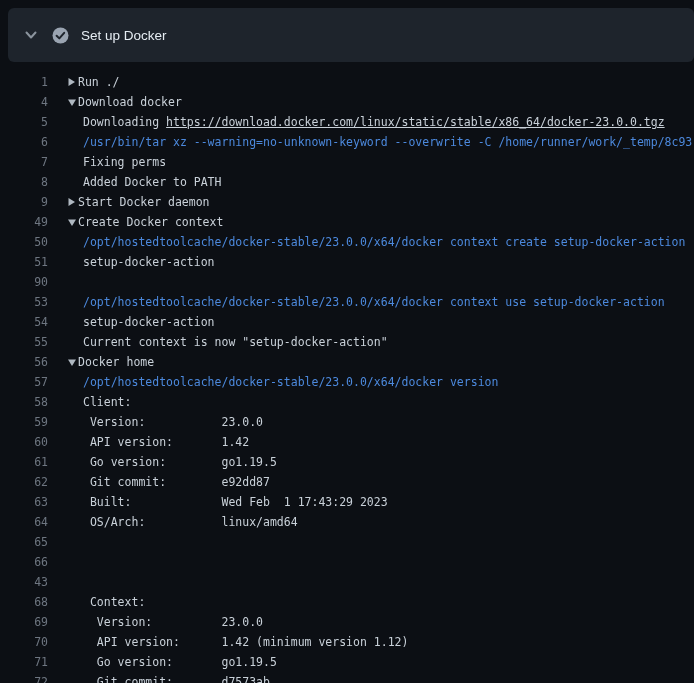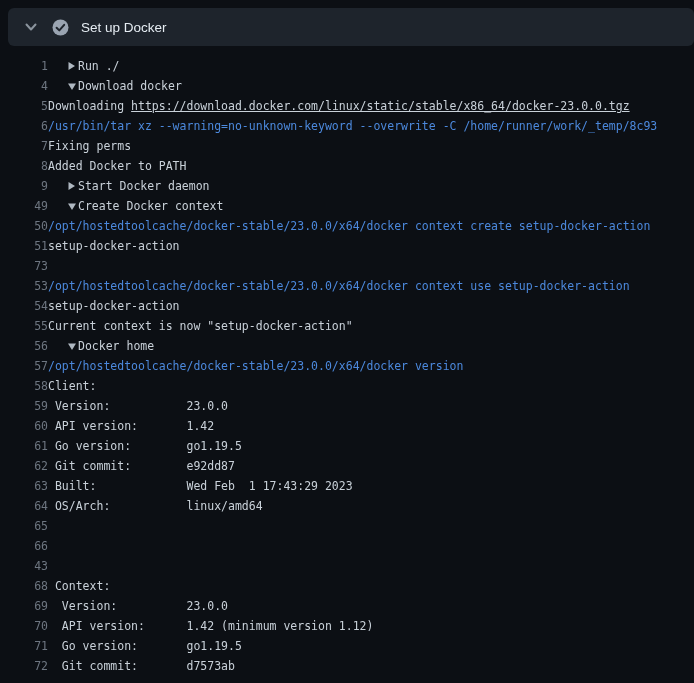--- a/index.html
+++ b/index.html
@@ -14,21 +14,21 @@
   *{box-sizing:border-box;}
   html,body{margin:0;padding:0;}
   body{
     width:694px;height:683px;overflow:hidden;
     background:var(--page-bg);
     font-family:"DejaVu Sans Mono","Liberation Mono",monospace;
   }
   .viewport{width:694px;height:683px;overflow:hidden;position:relative;}
   .step-header{
     margin:8px 0 0 8px;
-    height:38px;
+    height:54px;
     background:var(--header-bg);
     border-radius:6px;
     display:flex;
     align-items:center;
     padding-left:16px;
     cursor:pointer;
   }
   .chevron{width:14px;height:14px;flex:none;display:flex;align-items:center;justify-content:center;}
   .status{width:17px;height:17px;flex:none;margin-left:14px;display:flex;align-items:center;justify-content:center;}
   .step-title{
@@ -60,21 +60,21 @@
   }
   .toggle{
     width:11px;
     flex:none;
     margin-left:19px;
     display:flex;
     align-items:center;
   }
   .row.group{cursor:pointer;}
   .gtitle{color:var(--text);text-align:center;}
-  .content{}
+  .content{margin-left:35px;}
   .row.command .content{color:var(--cmd);}
   .content a{color:inherit;text-decoration:underline;cursor:pointer;}
 </style>
 </head>
 <body>
 
 <div class="viewport">
 
   <div class="step-header">
     <span class="chevron">
@@ -103,21 +103,21 @@
       <div class="row text"><span class="num">7</span><span class="content">Fixing perms</span></div>
       <div class="row text"><span class="num">8</span><span class="content">Added Docker to PATH</span></div>
       <div class="row group group"><span class="num">9</span><span class="toggle"><svg width="9" height="10" viewBox="0 0 9 10">
             <path d="M1.5 1 L8 5 L1.5 9 Z" fill="#afb8c1"></path>
           </svg></span><span class="gtitle">Start Docker daemon</span></div>
       <div class="row group group"><span class="num">49</span><span class="toggle"><svg width="10" height="9" viewBox="0 0 10 9">
             <path d="M1 1.5 L9 1.5 L5 8 Z" fill="#afb8c1"></path>
           </svg></span><span class="gtitle">Create Docker context</span></div>
       <div class="row command"><span class="num">50</span><span class="content">/opt/hostedtoolcache/docker-stable/23.0.0/x64/docker context create setup-docker-action</span></div>
       <div class="row text"><span class="num">51</span><span class="content">setup-docker-action</span></div>
-      <div class="row text"><span class="num">73</span></div>
+      <div class="row text"><span class="num">90</span></div>
       <div class="row command"><span class="num">53</span><span class="content">/opt/hostedtoolcache/docker-stable/23.0.0/x64/docker context use setup-docker-action</span></div>
       <div class="row text"><span class="num">54</span><span class="content">setup-docker-action</span></div>
       <div class="row text"><span class="num">55</span><span class="content">Current context is now "setup-docker-action"</span></div>
       <div class="row group group"><span class="num">56</span><span class="toggle"><svg width="10" height="9" viewBox="0 0 10 9">
             <path d="M1 1.5 L9 1.5 L5 8 Z" fill="#afb8c1"></path>
           </svg></span><span class="gtitle">Docker home</span></div>
       <div class="row command"><span class="num">57</span><span class="content">/opt/hostedtoolcache/docker-stable/23.0.0/x64/docker version</span></div>
       <div class="row text"><span class="num">58</span><span class="content">Client:</span></div>
       <div class="row text"><span class="num">59</span><span class="content"> Version:           23.0.0</span></div>
       <div class="row text"><span class="num">60</span><span class="content"> API version:       1.42</span></div>

